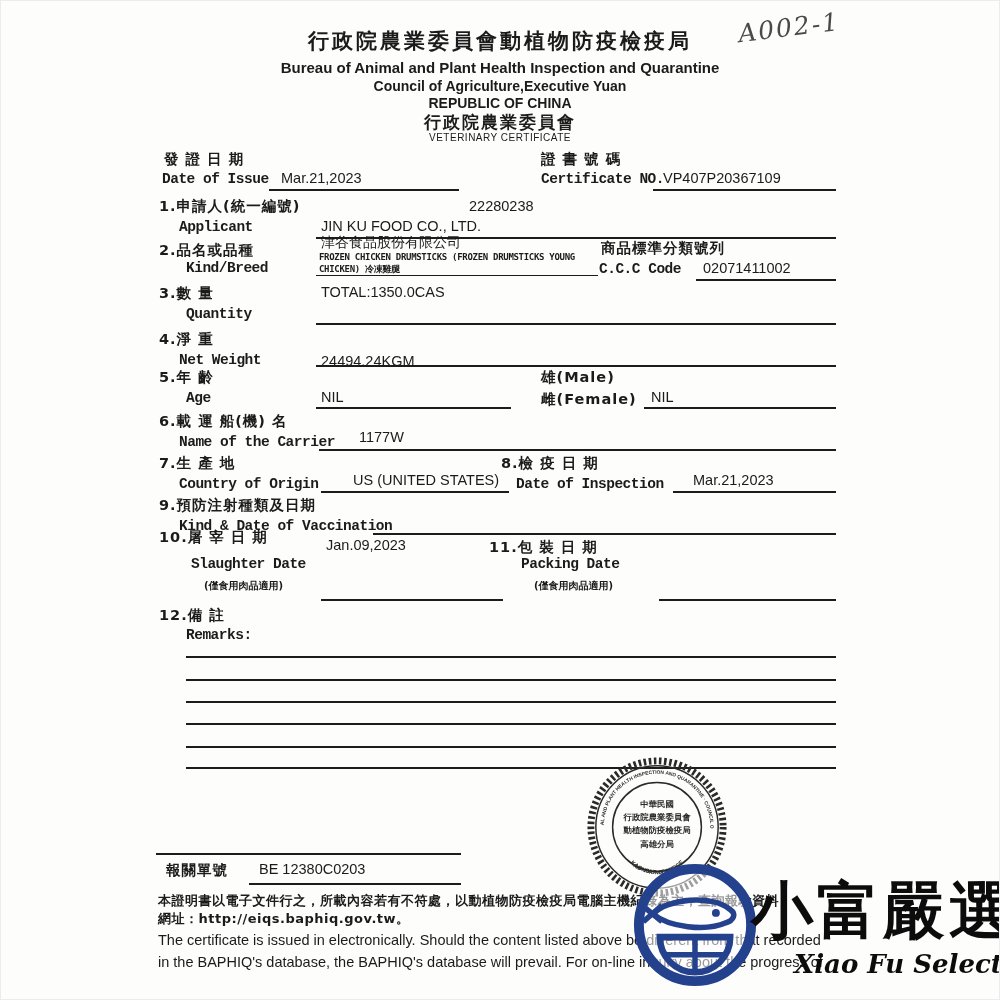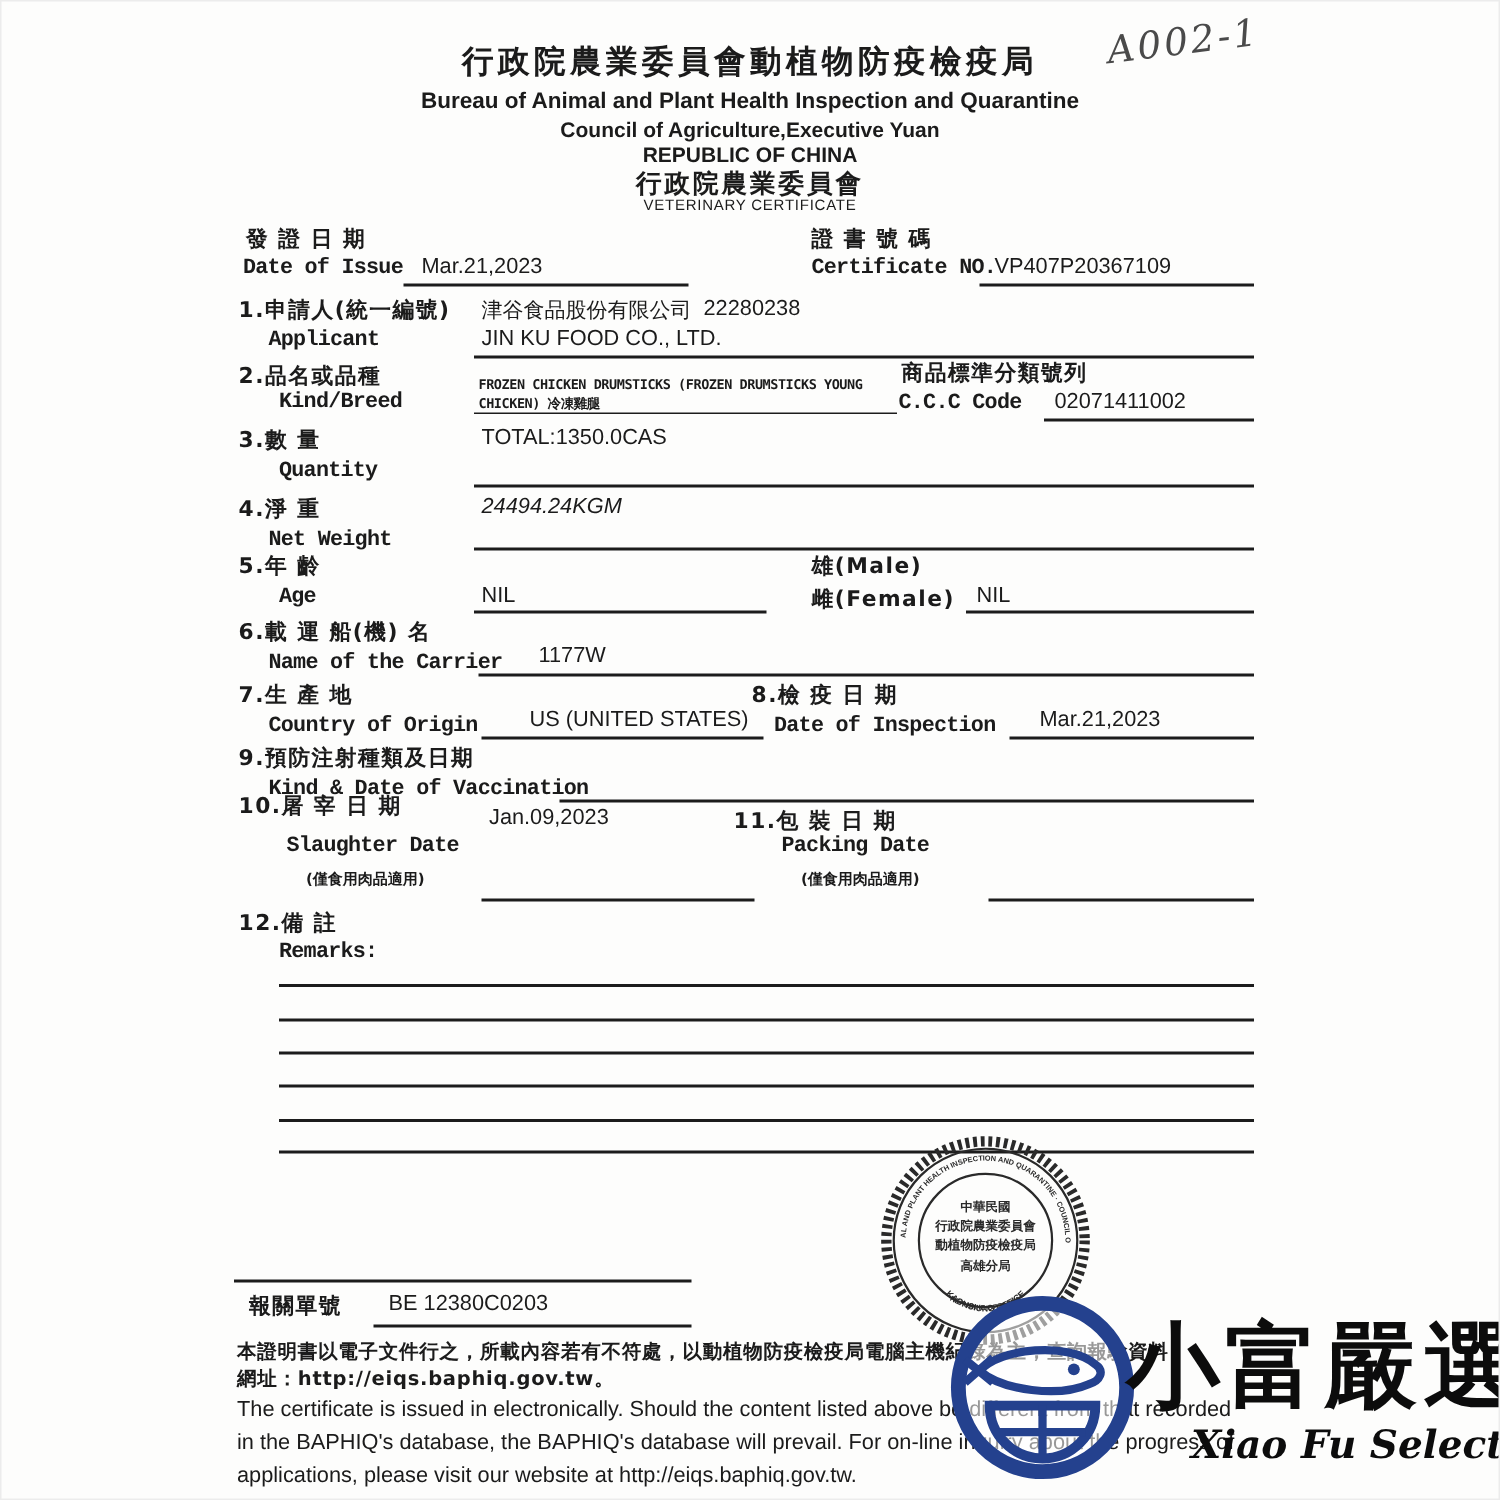--- a/index.html
+++ b/index.html
@@ -5,21 +5,21 @@
   html,body{margin:0;padding:0;background:#fff;}
   .page{position:relative;width:1000px;height:1000px;background:#fdfdfc;overflow:hidden;
         font-family:"Liberation Sans",sans-serif;color:#1b1b1b;border:1px solid #ececec;box-sizing:border-box;}
   .abs{position:absolute;white-space:nowrap;}
   .ctr{left:0;right:0;text-align:center;}
   .zh{font-family:"DejaVu Sans",sans-serif;font-weight:bold;font-size:14.5px;letter-spacing:1px;}
   .zhsm{font-family:"DejaVu Sans",sans-serif;font-weight:bold;font-size:10px;}
   .mono{font-family:"Liberation Mono","DejaVu Sans Mono",monospace;font-weight:bold;font-size:14.5px;letter-spacing:-0.5px;}
   .monosm{font-family:"DejaVu Sans Mono",monospace;font-weight:bold;font-size:9px;letter-spacing:-0.3px;}
   .val{font-family:"Liberation Sans",sans-serif;font-size:14.5px;}
-  .valzh{font-family:"DejaVu Sans",sans-serif;font-size:14px;}
+  .valzh{font-family:"DejaVu Sans",sans-serif;font-size:14px;margin-top:36px;}
   .line{position:absolute;height:0;border-bottom:2px solid #1c1c1c;}
   .thin{border-bottom-width:1.6px;}
   .hand{font-family:"DejaVu Serif",serif;font-style:italic;font-size:25px;color:#4a4a4a;transform:rotate(-7deg);letter-spacing:2px;}
   .hd-zh{font-size:21px;font-weight:bold;letter-spacing:3px;font-family:"DejaVu Sans",sans-serif;}
   .hd-en{font-size:15px;font-weight:bold;}
   .hd-en2{font-size:14px;font-weight:bold;}
   .hd-zh2{font-size:17px;font-weight:bold;letter-spacing:2px;font-family:"DejaVu Sans",sans-serif;}
   .hd-en3{font-size:10px;font-weight:normal;letter-spacing:0.5px;}
   .brand-zh{font-family:"DejaVu Sans",sans-serif;font-weight:900;font-size:62px;letter-spacing:4px;color:#0c0c0c;}
   .brand-en{font-family:"DejaVu Serif",serif;font-style:italic;font-weight:bold;font-size:26px;color:#0c0c0c;}
@@ -67,21 +67,21 @@
   <div class="abs val" style="left:702px;top:259px;">02071411002</div>
   <div class="line" style="left:695px;top:278px;width:140px;"></div>
 
   <div class="abs zh" style="left:158px;top:283px;">3.數  量</div>
   <div class="abs val" style="left:320px;top:283px;">TOTAL:1350.0CAS</div>
   <div class="abs mono" style="left:185px;top:305px;">Quantity</div>
   <div class="line" style="left:315px;top:322px;width:520px;"></div>
 
   <div class="abs zh" style="left:158px;top:329px;">4.淨  重</div>
   <div class="abs mono" style="left:178px;top:351px;">Net Weight</div>
-  <div class="abs val" style="left:320px;top:329px;font-style:italic;">24494.24KGM</div>
+  <div class="abs val" style="left:320px;top:352px;">24494.24KGM</div>
   <div class="line" style="left:315px;top:364px;width:520px;"></div>
 
   <div class="abs zh" style="left:158px;top:367px;">5.年  齡</div>
   <div class="abs zh" style="left:540px;top:367px;">雄(Male)</div>
   <div class="abs mono" style="left:185px;top:389px;">Age</div>
   <div class="abs val" style="left:320px;top:388px;">NIL</div>
   <div class="line" style="left:315px;top:406px;width:195px;"></div>
   <div class="abs zh" style="left:540px;top:389px;">雌(Female)</div>
   <div class="abs val" style="left:650px;top:388px;">NIL</div>
   <div class="line" style="left:643px;top:406px;width:192px;"></div>
@@ -149,21 +149,20 @@
 
   <div class="line" style="left:155px;top:852px;width:305px;"></div>
   <div class="abs zh" style="left:165px;top:860px;">報關單號</div>
   <div class="abs val" style="left:258px;top:860px;">BE 12380C0203</div>
   <div class="line" style="left:248px;top:882px;width:212px;"></div>
 
   <div class="abs footzh" style="left:157px;top:891px;">本證明書以電子文件行之，所載內容若有不符處，以動植物防疫檢疫局電腦主機紀錄為主，查詢報驗資料</div>
   <div class="abs footzh" style="left:157px;top:909px;">網址：http://eiqs.baphiq.gov.tw。</div>
   <div class="abs footen" style="left:157px;top:931px;">The certificate is issued in electronically. Should the content listed above be different from that recorded</div>
   <div class="abs footen" style="left:157px;top:953px;">in the BAPHIQ's database, the BAPHIQ's database will prevail. For on-line inquiry about the progress of</div>
-  <div class="abs footen" style="left:157px;top:975px;">applications, please visit our website at http://eiqs.baphiq.gov.tw.</div>
 
   <svg class="abs" style="left:628px;top:858px;z-index:5;" width="132" height="132" viewBox="0 0 120 120">
     <circle cx="60" cy="60" r="51" fill="#fff" fill-opacity="0.55" stroke="#24418e" stroke-width="9"></circle>
     <path d="M22,50 C34,36 76,32 92,46 C98,50 95,56 88,58 C70,66 36,62 22,50 Z" fill="none" stroke="#24418e" stroke-width="5"></path>
     <path d="M30,42 L13,57 M13,43 L30,57" stroke="#24418e" stroke-width="5" fill="none"></path>
     <circle cx="79" cy="49" r="3.6" fill="#24418e"></circle>
     <path d="M28,71 a32,32 0 0,0 64,0 Z" fill="none" stroke="#24418e" stroke-width="6"></path>
     <path d="M60,71 L60,102 M34,87 L86,87" stroke="#24418e" stroke-width="5" fill="none"></path>
   </svg>
   <div class="abs brand-zh" style="left:750px;top:868px;z-index:5;">小富嚴選</div>

